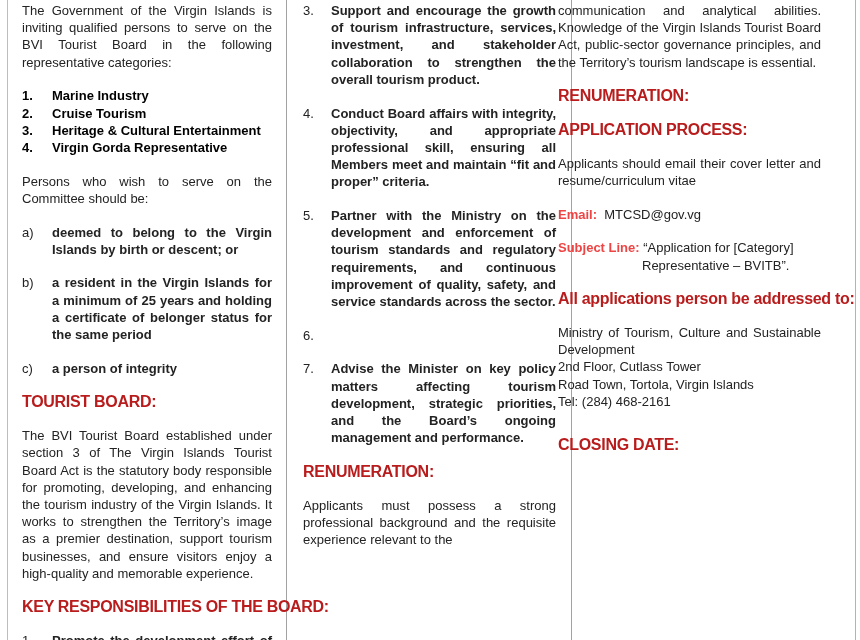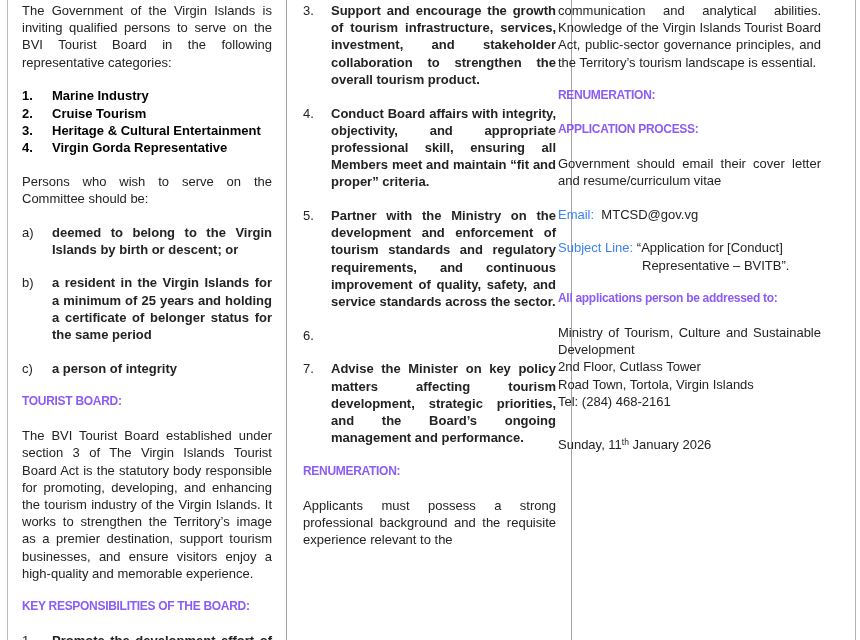--- a/index.html
+++ b/index.html
@@ -13,30 +13,30 @@
   #border-left{left:7px;background:#bdbdbd;}
   #border-right{left:855px;background:#b3b3b3;}
   #divider-1{left:286px;background:#a2a2a2;}
   #divider-2{left:571px;background:#a2a2a2;}
   .col{position:absolute;top:2px;}
   #col-left{left:22px;width:250px;}
   #col-middle{left:303px;width:253px;}
   #col-right{left:558px;width:263px;}
   .blk{margin-bottom:16.5px;}
   .p{text-align:justify;}
-  .h{font-weight:bold;color:#8b5cf6;font-size:12px;letter-spacing:-0.3px;white-space:nowrap;}
+  .h{font-weight:bold;color:#b91c1c;font-size:16px;letter-spacing:-0.3px;white-space:nowrap;}
   .row{display:flex;}
   .num{flex:0 0 30px;}
   .mnum{flex:0 0 28px;}
   .btxt{font-weight:bold;color:#000;white-space:nowrap;}
   .irow{display:flex;margin-bottom:16.5px;}
   .irow:last-child{margin-bottom:0;}
   .itxt{flex:1;text-align:justify;font-weight:bold;}
   .hang{padding-left:84px;text-indent:-84px;}
-  .lab{font-weight:normal;color:#3b82f6;}
+  .lab{font-weight:bold;color:#ef4444;}
   .lines div{text-align:justify;}
   .gap{margin-top:26px;}
   .closing-date sup{font-size:8.5px;vertical-align:4px;line-height:0;}
 </style>
 </head>
 <body>
 
 <div class="vline" id="border-left"></div>
 <div class="vline" id="divider-1"></div>
 <div class="vline" id="divider-2"></div>
@@ -109,26 +109,26 @@
         <div class="itxt">Advise the Minister on key policy matters affecting tourism development, strategic priorities, and the Board’s ongoing management and performance.</div>
       </div>
     </div>
     <div class="blk h">RENUMERATION:</div>
     <div class="blk p">Applicants must possess a strong professional background and the requisite experience relevant to the</div>
   </div>
 <div class="col" id="col-right">
     <div class="blk p">communication and analytical abilities. Knowledge of the Virgin Islands Tourist Board Act, public-sector governance principles, and the Territory’s tourism landscape is essential.</div>
     <div class="blk h">RENUMERATION:</div>
     <div class="blk h">APPLICATION PROCESS:</div>
-    <div class="blk p">Government should email their cover letter and resume/curriculum vitae</div>
+    <div class="blk p">Applicants should email their cover letter and resume/curriculum vitae</div>
     <div class="blk"><span class="lab">Email:</span>&nbsp; <span>MTCSD@gov.vg</span></div>
-    <div class="blk hang"><span class="lab">Subject Line:</span> <span>“Application for [Conduct]</span><br><span>Representative – BVITB”.</span></div>
+    <div class="blk hang"><span class="lab">Subject Line:</span> <span>“Application for [Category]</span><br><span>Representative – BVITB”.</span></div>
     <div class="blk h">All applications person be addressed to:</div>
     <div class="blk lines">
       <div>Ministry of Tourism, Culture and Sustainable Development</div>
       <div>2nd Floor, Cutlass Tower</div>
       <div>Road Town, Tortola, Virgin Islands</div>
       <div>Tel: (284) 468-2161</div>
     </div>
     <div class="blk gap closing-date">
-      <div><span>Sunday, 11</span><sup>th</sup><span> January 2026</span></div>
+      <div class="h">CLOSING DATE:</div>
     </div>
   </div>
 
 </body></html>

